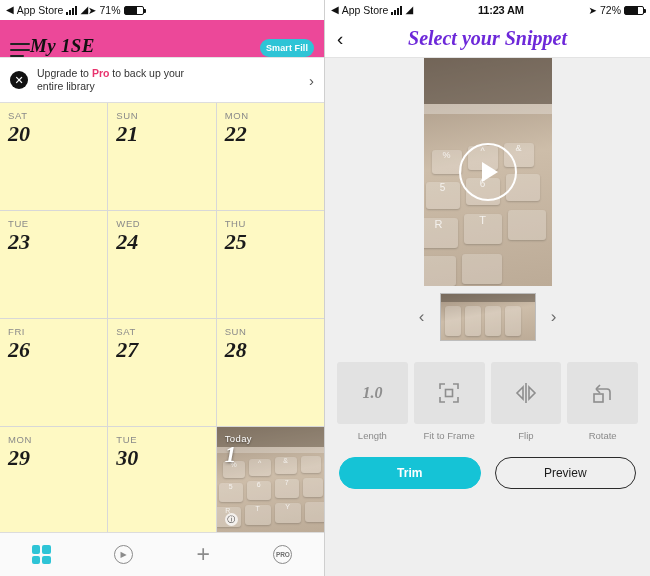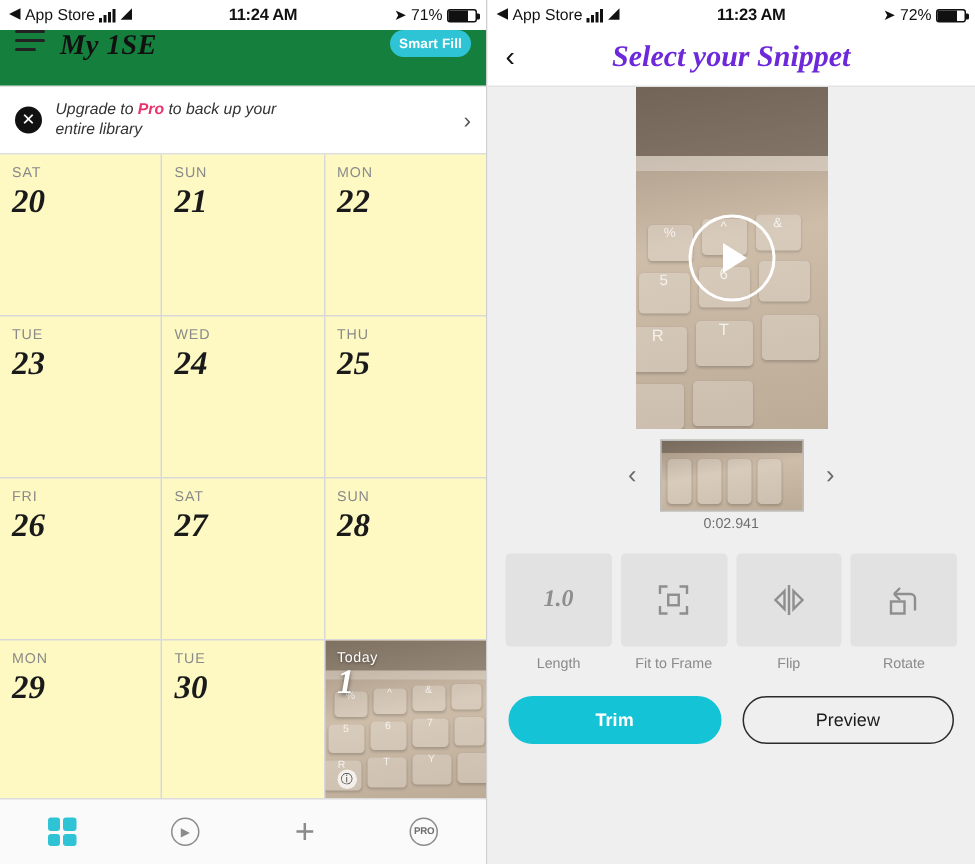--- a/index.html
+++ b/index.html
@@ -29,22 +29,22 @@
   .bars i:nth-child(1){height:3px}.bars i:nth-child(2){height:5px}
   .bars i:nth-child(3){height:7px}.bars i:nth-child(4){height:9px}
   .wifi { font-size: 10px; line-height: 1; }
   .loc { font-size: 10px; }
   .batt { width: 20px; height: 9px; border: 1px solid #111; border-radius: 2px; position: relative; }
   .batt::after { content:""; position:absolute; right:-3px; top:2.5px; width:2px; height:4px; background:#111; border-radius:0 1px 1px 0;}
   .batt span { display:block; height:100%; background:#111; }
 
   
   .navbar-left {
-    height: 38px; background: #15803d; display: flex; align-items: flex-start;
-    padding: 0 10px; gap: 10px; border-bottom: 1px solid #e3e3e3;
+    height: 38px; background: #ec4899; display: flex; align-items: flex-end;
+    padding: 0 10px; border-bottom: 1px solid #e3e3e3;
   }
   .hamburger { width: 20px; display: flex; flex-direction: column; gap: 4px; cursor: pointer; }
   .hamburger i { height: 2px; background: #222; display: block; border-radius: 1px; }
   .hamburger i:nth-child(3){ width: 70%; }
   .app-title {
     font-family: "Liberation Serif", serif; font-style: italic; font-weight: bold;
     font-size: 19px; color: #111; letter-spacing: 0.3px;
   }
   .smartfill {
     margin-left: auto; background: #2ec4d6; color: #fff; border: none;
@@ -55,21 +55,21 @@
   
   .upgrade {
     height: 45px; background: #fff; display: flex; align-items: center;
     padding: 0 10px; gap: 9px; border-bottom: 1px solid #ddd;
   }
   .close-circle {
     width: 18px; height: 18px; border-radius: 50%; background: #111; color: #fff;
     font-size: 11px; display: flex; align-items: center; justify-content: center;
     flex: 0 0 auto; cursor: pointer; line-height: 1;
   }
-  .upgrade-text { font-size: 10.5px; color: #333; line-height: 1.25; font-style: italic; }
+  .upgrade-text { font-size: 10.5px; color: #333; line-height: 1.25; }
   .upgrade-text b { color: #e8336d; }
   .upgrade-chevron { margin-left: auto; color: #555; font-size: 15px; }
 
   
   .cal { display: grid; grid-template-columns: repeat(3, 1fr); background: #d8d8d8; gap: 1px; }
   .cell {
     background: #fef9c3; height: 107px; padding: 7px 8px; position: relative; overflow: hidden;
   }
   .cell .dow { font-size: 9.5px; color: #8a8a8a; letter-spacing: .6px; }
   .cell .dnum {
@@ -194,21 +194,20 @@
         <span class="back-chevron">◀</span>
         <span>App Store</span>
         <span class="bars">
             <i></i>
             <i></i>
             <i></i>
             <i></i>
           </span>
         <span class="wifi">◢</span>
       </div>
-      <div class="sb-center">11:24 AM</div>
       <div class="sb-right">
         <span class="loc">➤</span>
         <span>71%</span>
         <span class="batt">
             <span style="width:71%"></span>
           </span>
       </div>
     </div>
 
     <div class="navbar-left">
@@ -373,21 +372,20 @@
           <div class="strip" style="top:0;height:8px;background:rgba(60,52,44,.4)"></div>
           <div class="key" style="left:4px;top:12px;width:16px;height:30px;"></div>
           <div class="key" style="left:24px;top:12px;width:16px;height:30px;"></div>
           <div class="key" style="left:44px;top:12px;width:16px;height:30px;"></div>
           <div class="key" style="left:64px;top:12px;width:16px;height:30px;"></div>
         </div>
 
       </div>
       <div class="arrow-btn">›</div>
     </div>
-    <div class="timecode">0:02.941</div>
 
     <div class="tools">
       <div class="tool">
         <div class="tool-box">
           <span class="tool-len">1.0</span>
         </div>
         <div class="tool-label">Length</div>
       </div>
       <div class="tool">
         <div class="tool-box">

